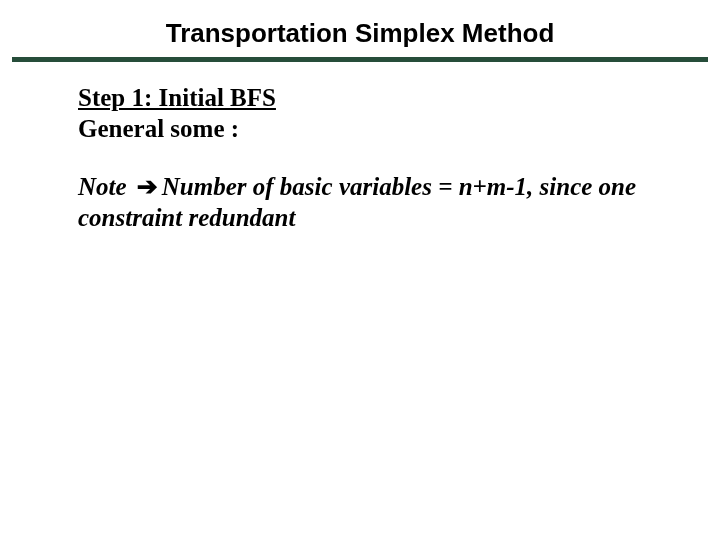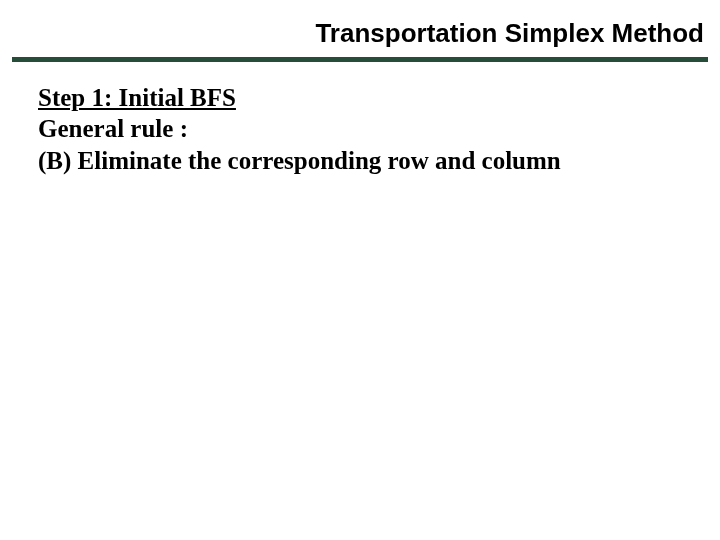--- a/index.html
+++ b/index.html
@@ -8,33 +8,34 @@
       height: 540px;
       background: #ffffff;
       font-family: "Times New Roman", Times, serif;
       color: #000;
       padding-top: 18px;
     }
     .title {
       font-family: Arial, Helvetica, sans-serif;
       font-weight: bold;
       font-size: 26px;
-      text-align: right;
+      text-align: center;
       padding: 0 16px 8px;
     }
     .rule {
       height: 5px;
       background: #264d3a;
       margin: 0 12px 20px;
     }
     .body-text {
       padding: 0 38px;
       font-size: 25px;
       font-weight: bold;
       line-height: 1.25;
+      margin-left: 40px;
     }
     .step-head {
       text-decoration: underline;
     }
     .note-block {
       margin-top: 26px;
       font-style: italic;
     }
     .arrow {
       font-style: normal;
@@ -45,16 +46,19 @@
 </head>
 <body>
 
 <div class="title">Transportation Simplex Method</div>
 <div class="rule"></div>
 
 <div class="body-text">
   <div>
     <span class="step-head">Step 1: Initial BFS</span>
   </div>
-  <div>General rule :</div>
-  <div>(B) Eliminate the corresponding row and column</div>
+  <div>General some :</div>
 
+  <div class="note-block">
+    <span>Note</span>
+    <span class="arrow">➔</span><span>Number of basic variables = n+m-1, since one constraint redundant</span>
+  </div>
 </div>
 
 </body></html>

